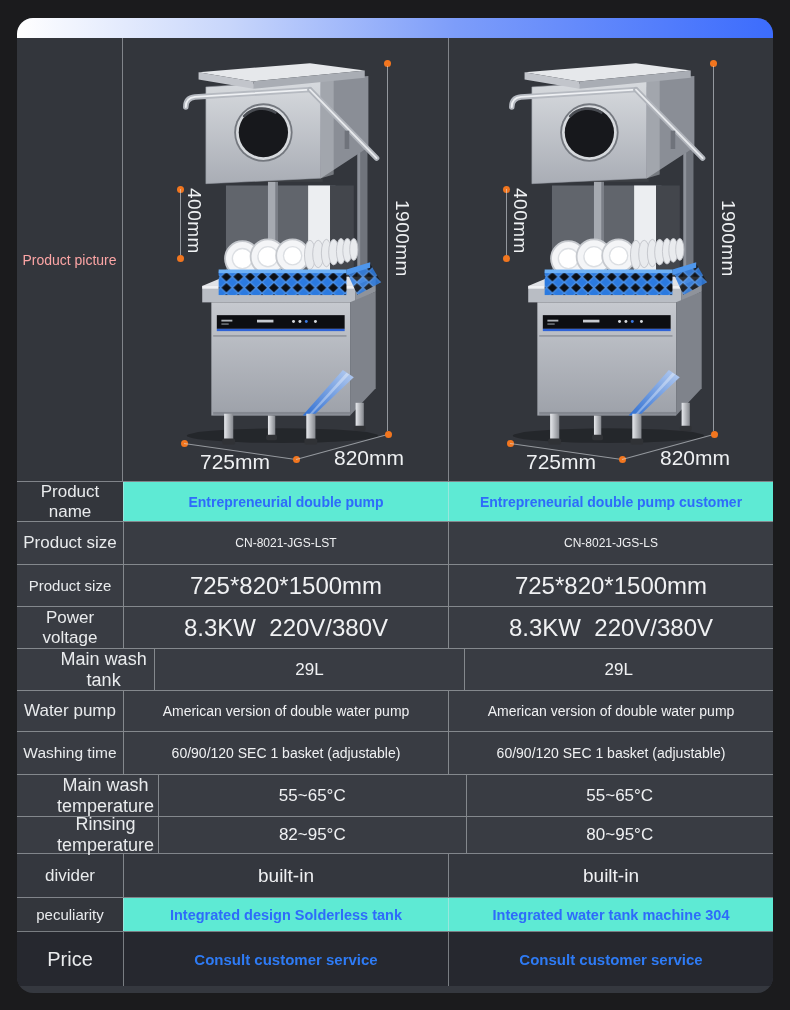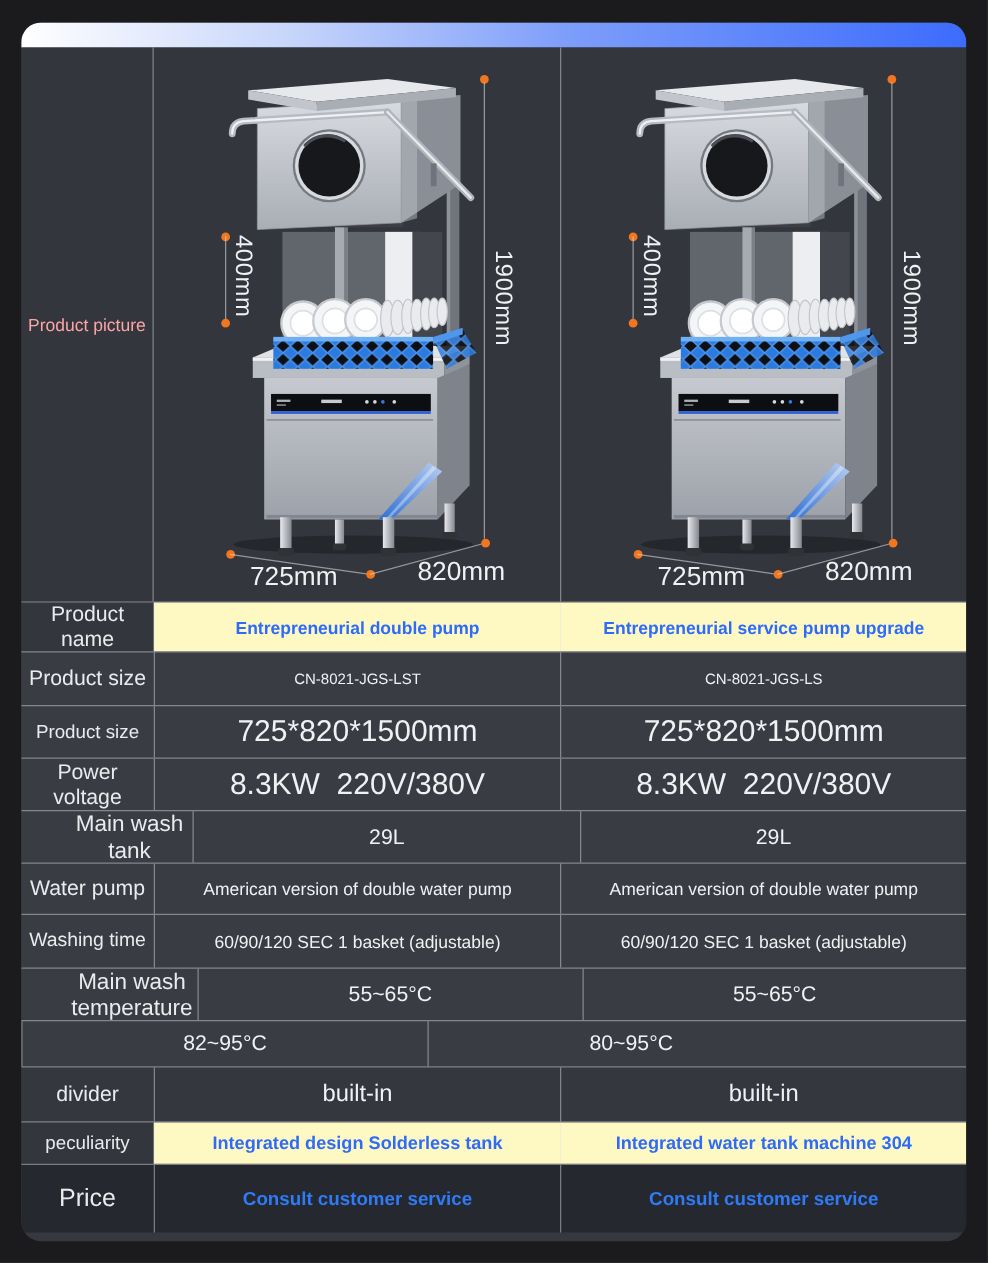--- a/index.html
+++ b/index.html
@@ -44,21 +44,21 @@
     width:106px; display:flex; align-items:center; justify-content:center;
     text-align:center; font-size:17px; color:#e9ebed; line-height:1.15; padding:0 4px;
   }
   .cell {
     width:325px; display:flex; align-items:center; justify-content:center;
     text-align:center; font-size:17px; color:#f0f1f3;
     border-left:1px solid rgba(225,228,232,.45);
     white-space:pre-wrap;
   }
   .row--dark { background:#33363c; }
-  .row--dark .cell { background:#fef9c3; }
+  .row--dark .cell { background:#5eead4; }
   .row--divider { background:#34373e; }
   .row--price { background:#26282f; }
   .blue { color:#2e6bfa; font-weight:bold; font-size:14px; }
   .blue-sm { color:#2e6bfa; font-weight:bold; font-size:14.5px; }
   .price-blue { color:#2e7bf5; font-weight:bold; font-size:15px; }
   .fs20 { font-size:12px; } .fs18 { font-size:24px; } .fs19 { font-size:19px; }
   .fs14 { font-size:14px; } .fs17 { font-size:17px; }
   .lb15 { font-size:15px; } .lb155 { font-size:15.5px; } .lb17 { font-size:17px; }
   .lb135 { font-size:18px;margin-left:36px; } .lb20 { font-size:20px; }
   .hidden-defs { position:absolute; width:0; height:0; overflow:hidden; }
@@ -215,21 +215,21 @@
       <span class="dim-line" style="left:173px;top:421px;width:95px;transform:rotate(-15.2deg)"></span>
       <span class="dim-dot" style="left:261.5px;top:392.5px"></span>
       <span class="dim-label" style="left:77px;top:412px">725mm</span>
       <span class="dim-label" style="left:211px;top:408px">820mm</span>
     </div>
   </div>
 
   <div class="row row--dark" style="height:40px">
     <div class="cell-label">Product name</div>
     <div class="cell blue">Entrepreneurial double pump</div>
-    <div class="cell blue">Entrepreneurial service pump upgrade</div>
+    <div class="cell blue">Entrepreneurial double pump customer</div>
   </div>
   <div class="row" style="height:43px">
     <div class="cell-label">Product size</div>
     <div class="cell fs20">CN-8021-JGS-LST</div>
     <div class="cell fs20">CN-8021-JGS-LS</div>
   </div>
   <div class="row" style="height:42px">
     <div class="cell-label lb15">Product size</div>
     <div class="cell fs18">725*820*1500mm</div>
     <div class="cell fs18">725*820*1500mm</div>
@@ -253,20 +253,21 @@
     <div class="cell-label lb155">Washing time</div>
     <div class="cell fs14">60/90/120 SEC 1 basket (adjustable)</div>
     <div class="cell fs14">60/90/120 SEC 1 basket (adjustable)</div>
   </div>
   <div class="row" style="height:42px">
     <div class="cell-label lb135">Main wash temperature</div>
     <div class="cell fs17">55~65°C</div>
     <div class="cell fs17">55~65°C</div>
   </div>
   <div class="row" style="height:37px">
+    <div class="cell-label lb135">Rinsing temperature</div>
     <div class="cell fs17">82~95°C</div>
     <div class="cell fs17">80~95°C</div>
   </div>
   <div class="row row--divider" style="height:44px">
     <div class="cell-label lb17">divider</div>
     <div class="cell fs19">built-in</div>
     <div class="cell fs19">built-in</div>
   </div>
   <div class="row row--dark" style="height:34px">
     <div class="cell-label lb15">peculiarity</div>

